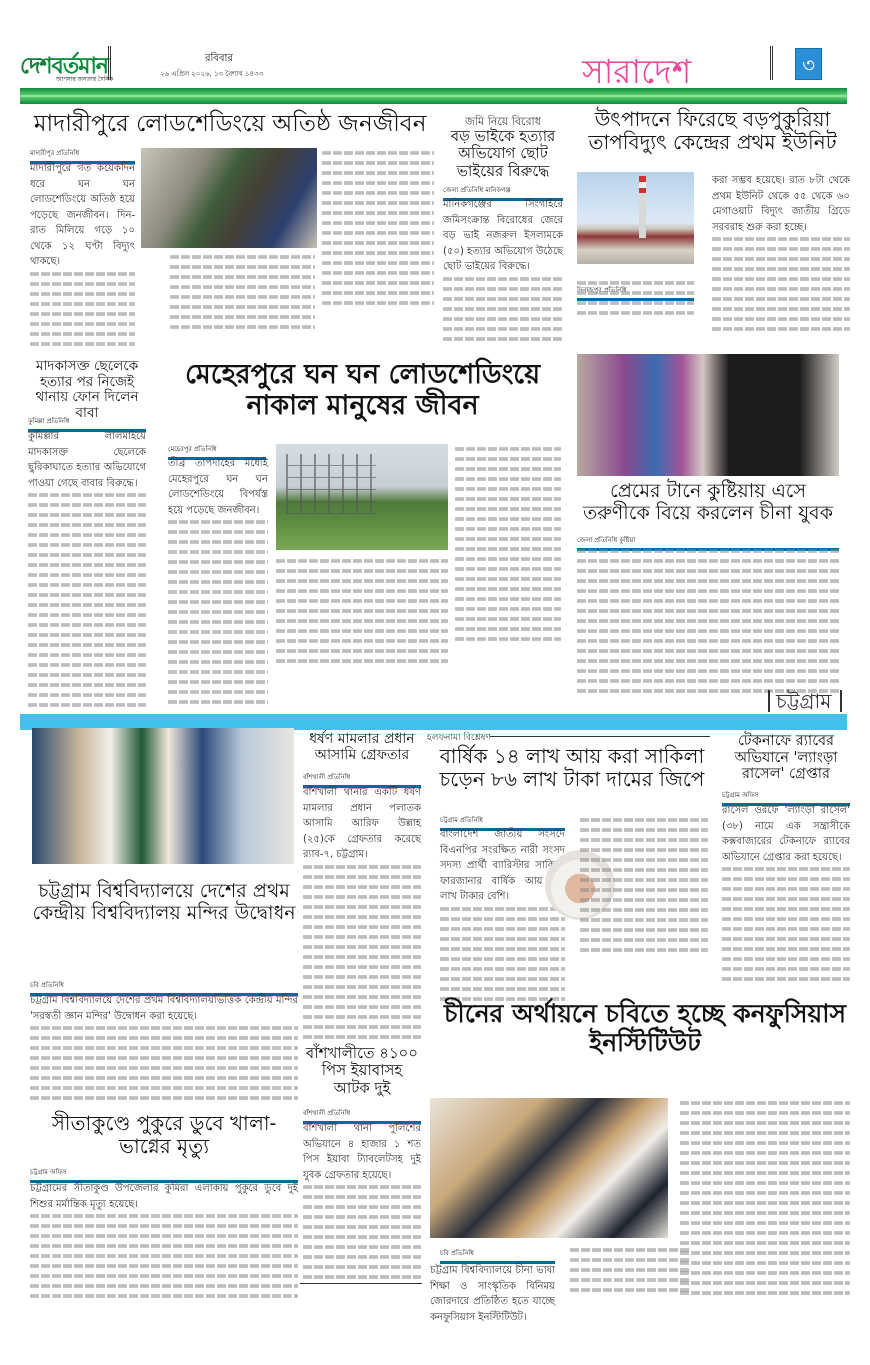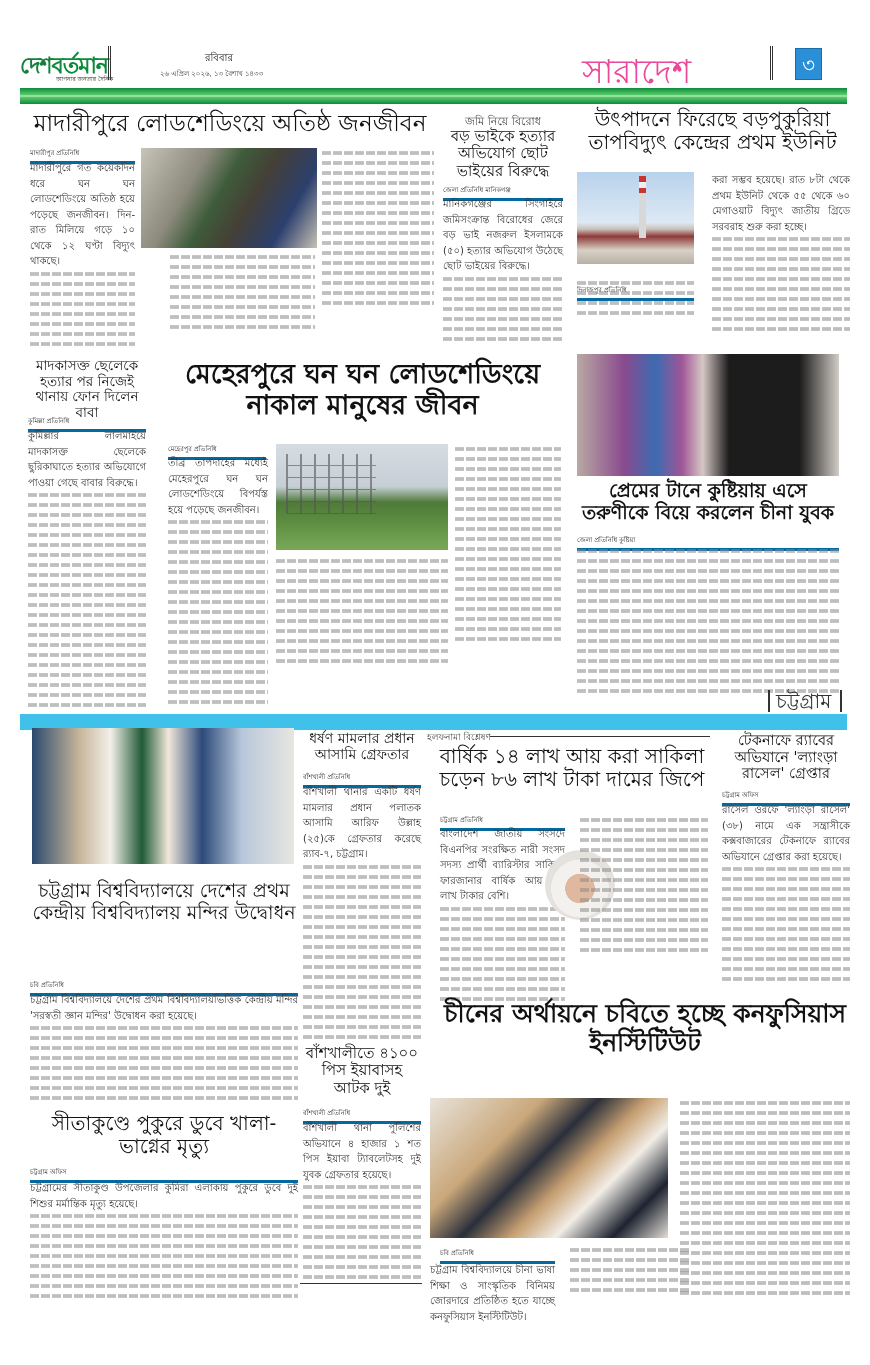--- a/index.html
+++ b/index.html
@@ -148,21 +148,21 @@
     <span class="ln"></span>
     <span class="ln"></span>
     <span class="ln"></span>
     <span class="ln"></span>
     <span class="ln"></span>
     <span class="ln"></span>
     <span class="ln"></span>
 </div>
 
 <div class="abs photo" style="left:577px;top:354px;width:262px;height:122px;background:linear-gradient(90deg,#b9a9a2 0%,#8a4a8e 18%,#3c6bb0 30%,#a05596 40%,#d5c8c4 48%,#1c1c1c 58%,#1c1c1c 85%,#d2ccc6 100%);"></div>
-<div class="abs h" style="left:577px;top:480px;width:262px;font-size:19px;font-weight:bold;">প্রেমের টানে কুষ্টিয়ায় এসে তরুণীকে বিয়ে করলেন চীনা যুবক</div>
+<div class="abs h" style="left:577px;top:480px;width:262px;font-size:19px;">প্রেমের টানে কুষ্টিয়ায় এসে তরুণীকে বিয়ে করলেন চীনা যুবক</div>
 <div class="abs byline" style="left:577px;top:535px;width:262px;">জেলা প্রতিনিধি কুষ্টিয়া</div>
 <div class="abs txt" style="left:577px;top:546px;width:262px;height:150px;">
   <span class="ln"></span>
     <span class="ln"></span>
     <span class="ln"></span>
     <span class="ln"></span>
     <span class="ln"></span>
     <span class="ln"></span>
     <span class="ln"></span>
     <span class="ln"></span>

